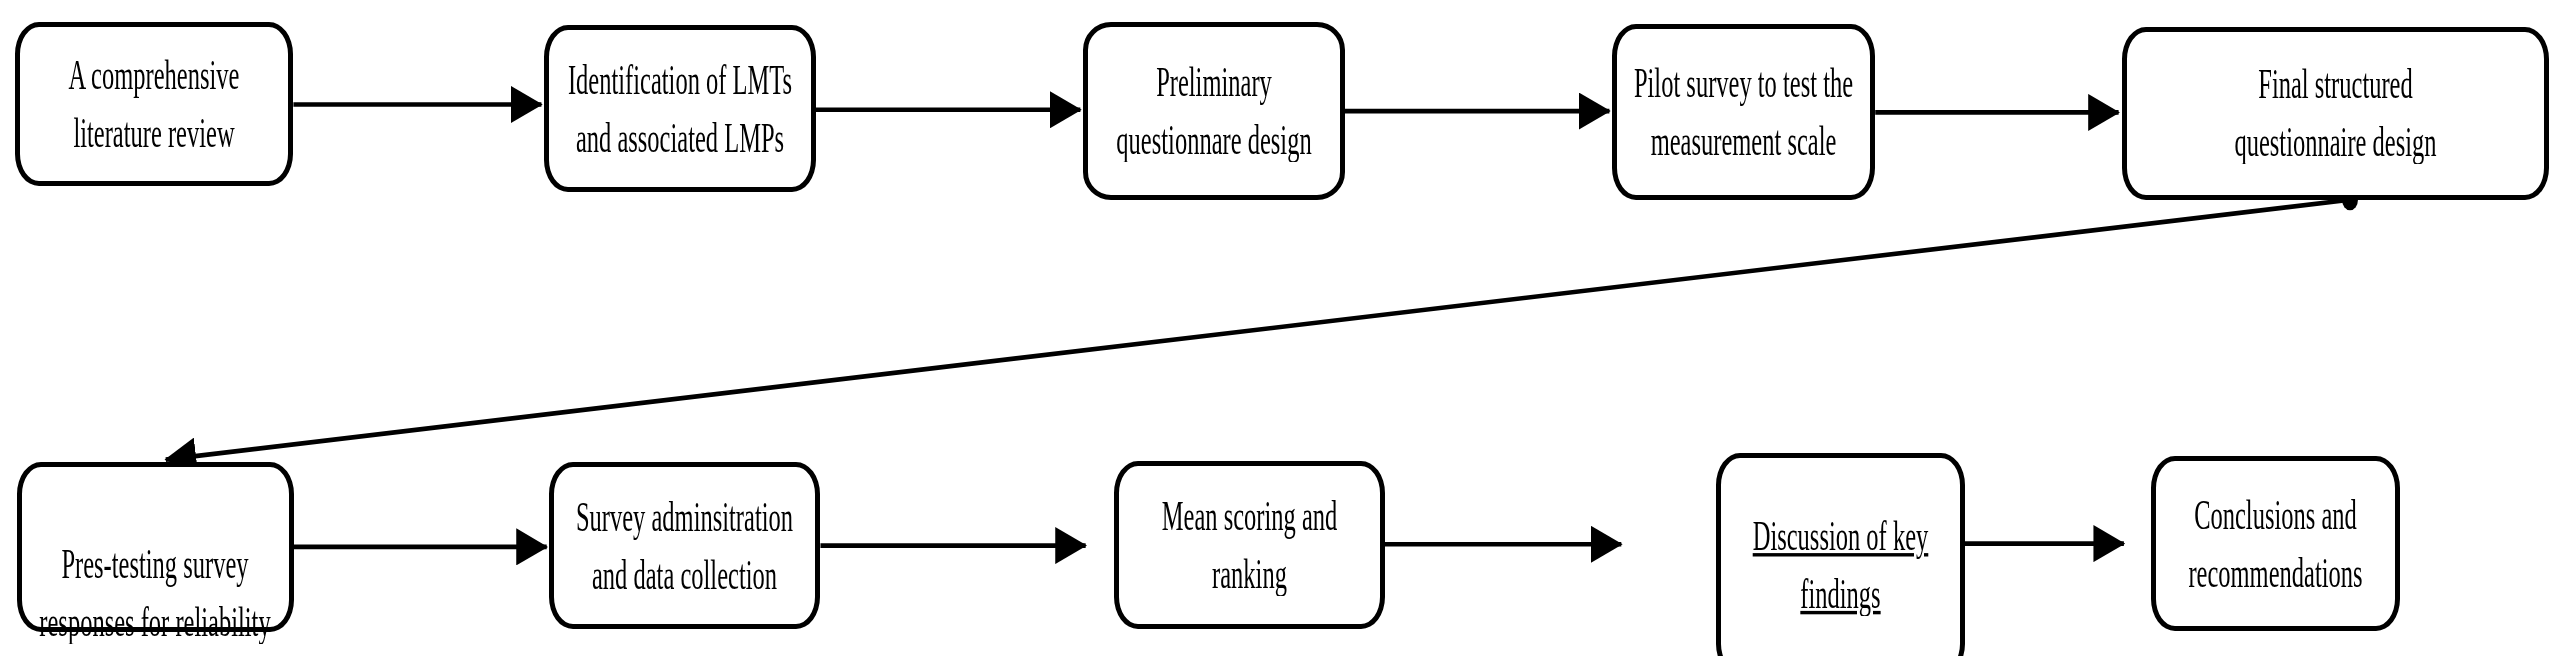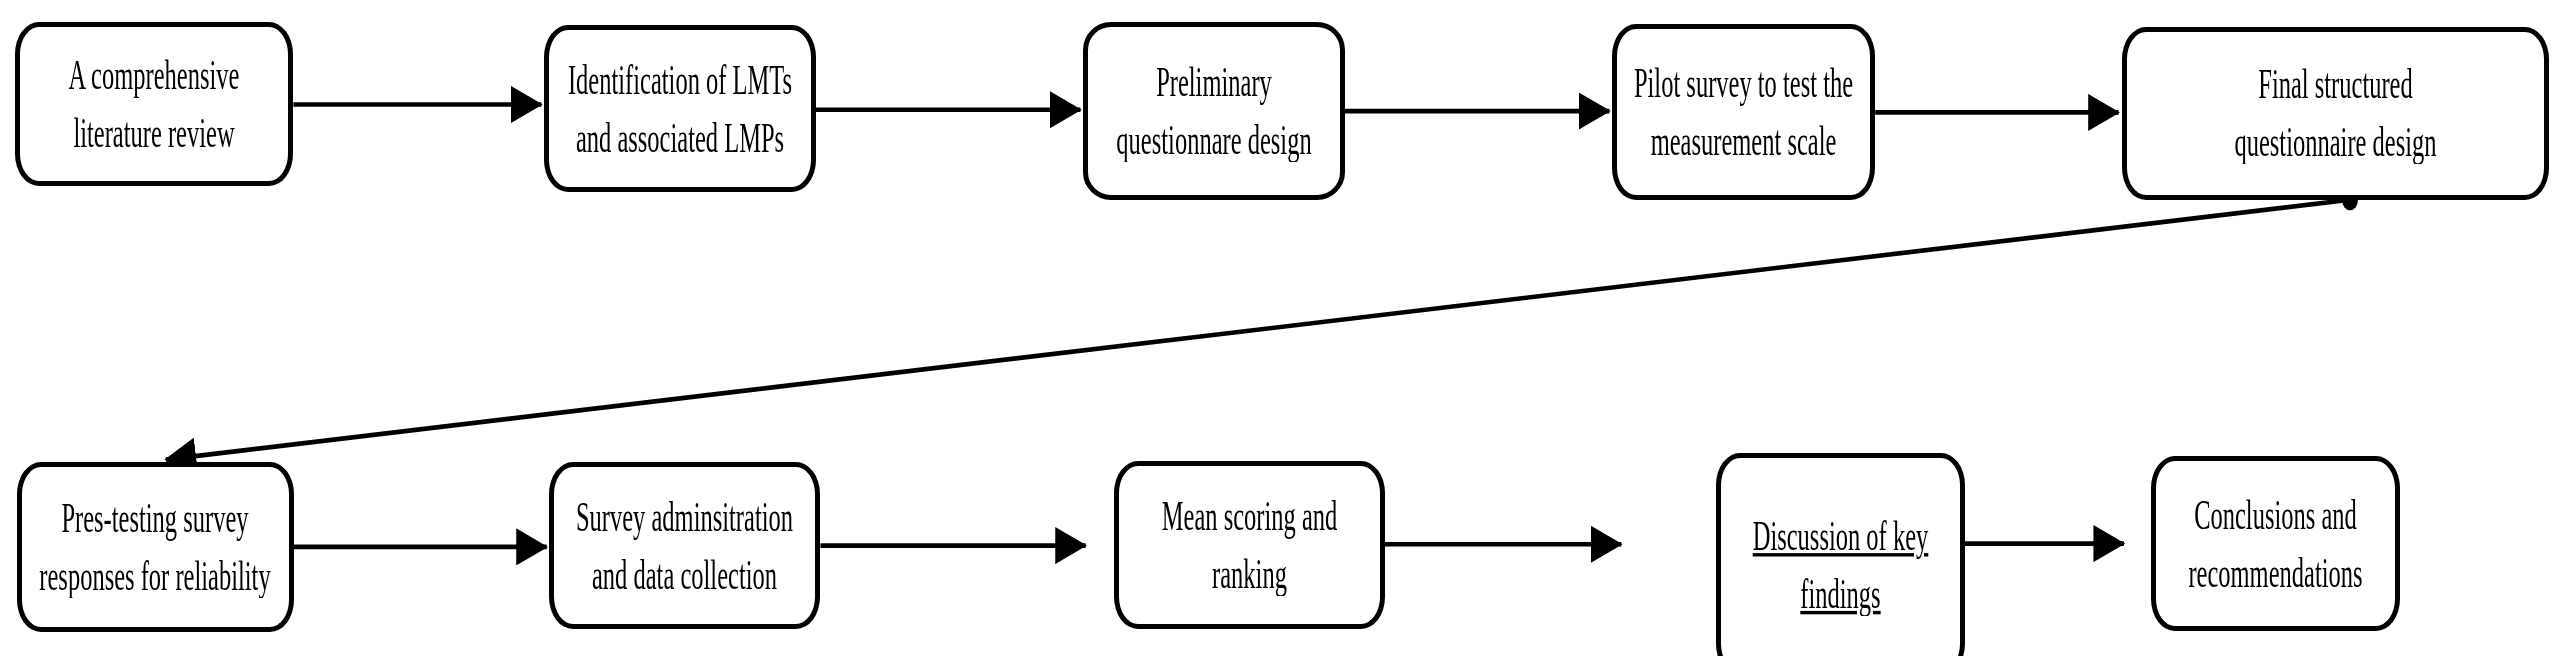--- a/index.html
+++ b/index.html
@@ -76,21 +76,21 @@
   </div>
   <div class="node" style="left:1612px; top:24px;  width:263px; height:176px;">
     <span class="label">Pilot survey to test the
 measurement scale</span>
   </div>
   <div class="node" style="left:2122px; top:26.5px;  width:427px; height:173px;">
     <span class="label">Final structured
 questionnaire design</span>
   </div>
 
-  <div class="node" style="left:16.5px;   top:462px; width:277px; height:170px;">
+  <div class="node" style="left:16.5px;   top:462px; width:277px; height:170px;align-items:flex-end;">
     <span class="label">Pres-testing survey
 responses for reliability</span>
   </div>
   <div class="node" style="left:549px;  top:462px; width:271px; height:167px;">
     <span class="label">Survey adminsitration
 and data collection</span>
   </div>
   <div class="node" style="left:1088px; top:461px; width:271px; height:168px;margin-left:26px;">
     <span class="label">Mean scoring and
 ranking</span>

